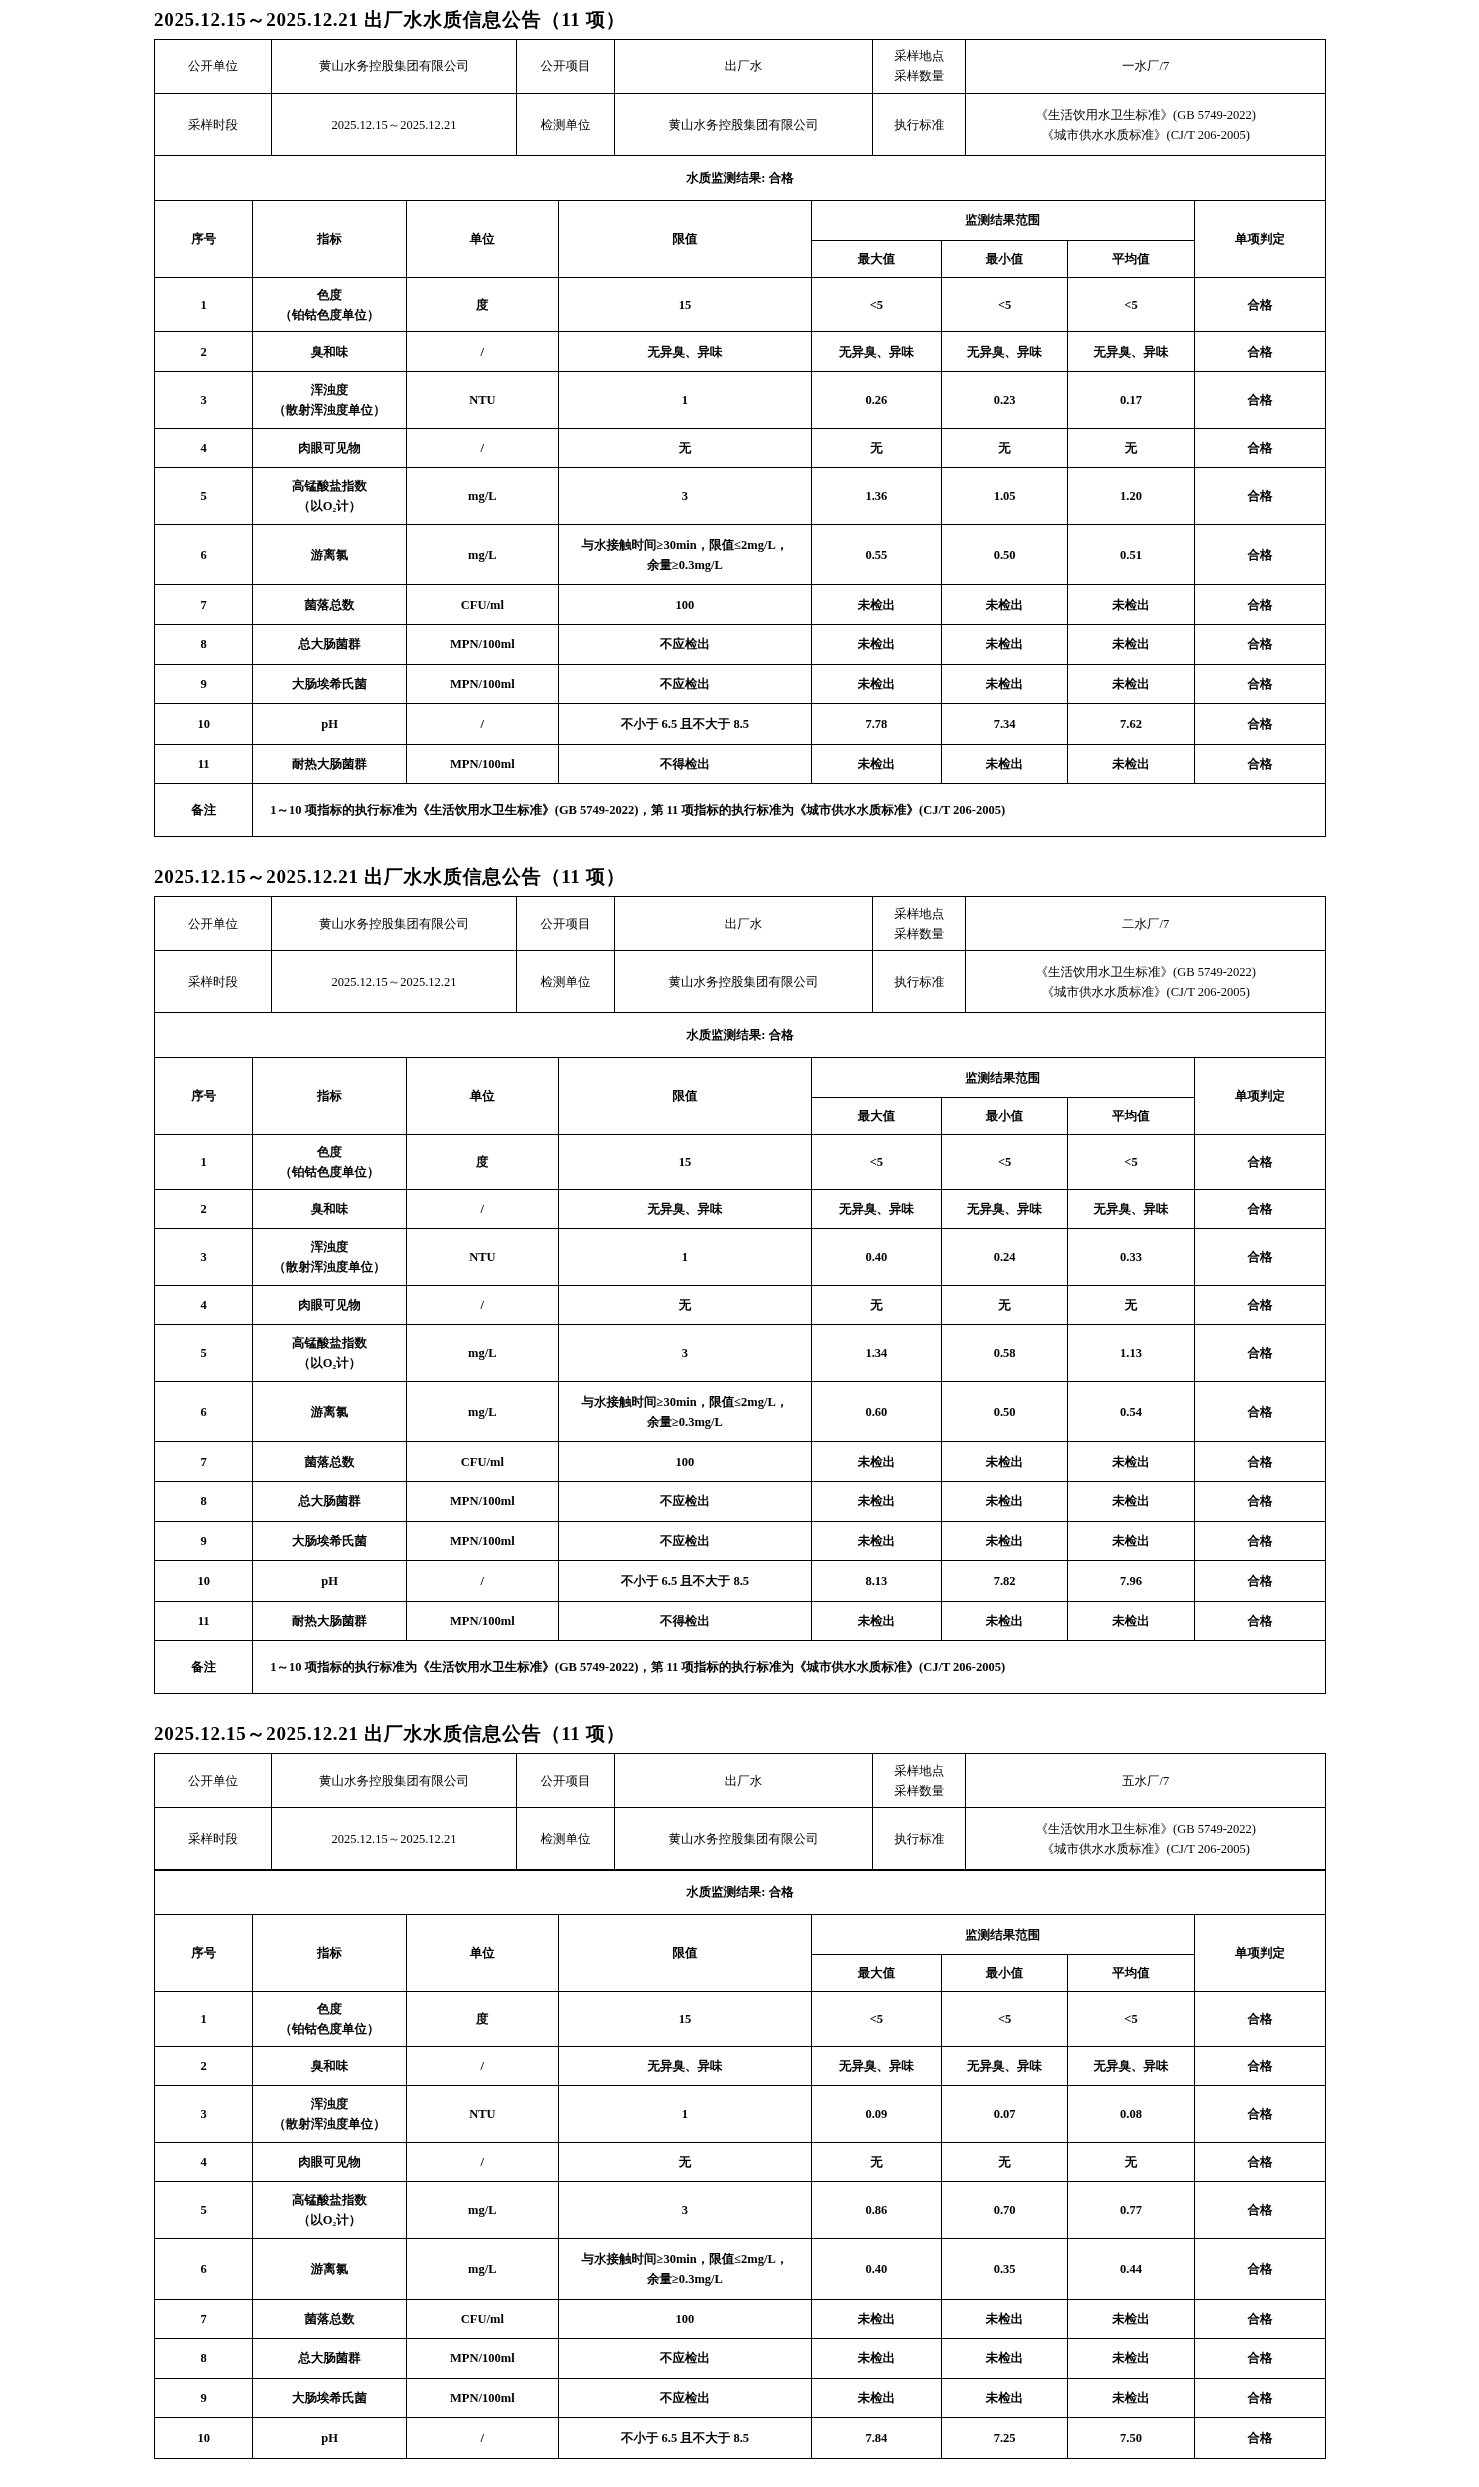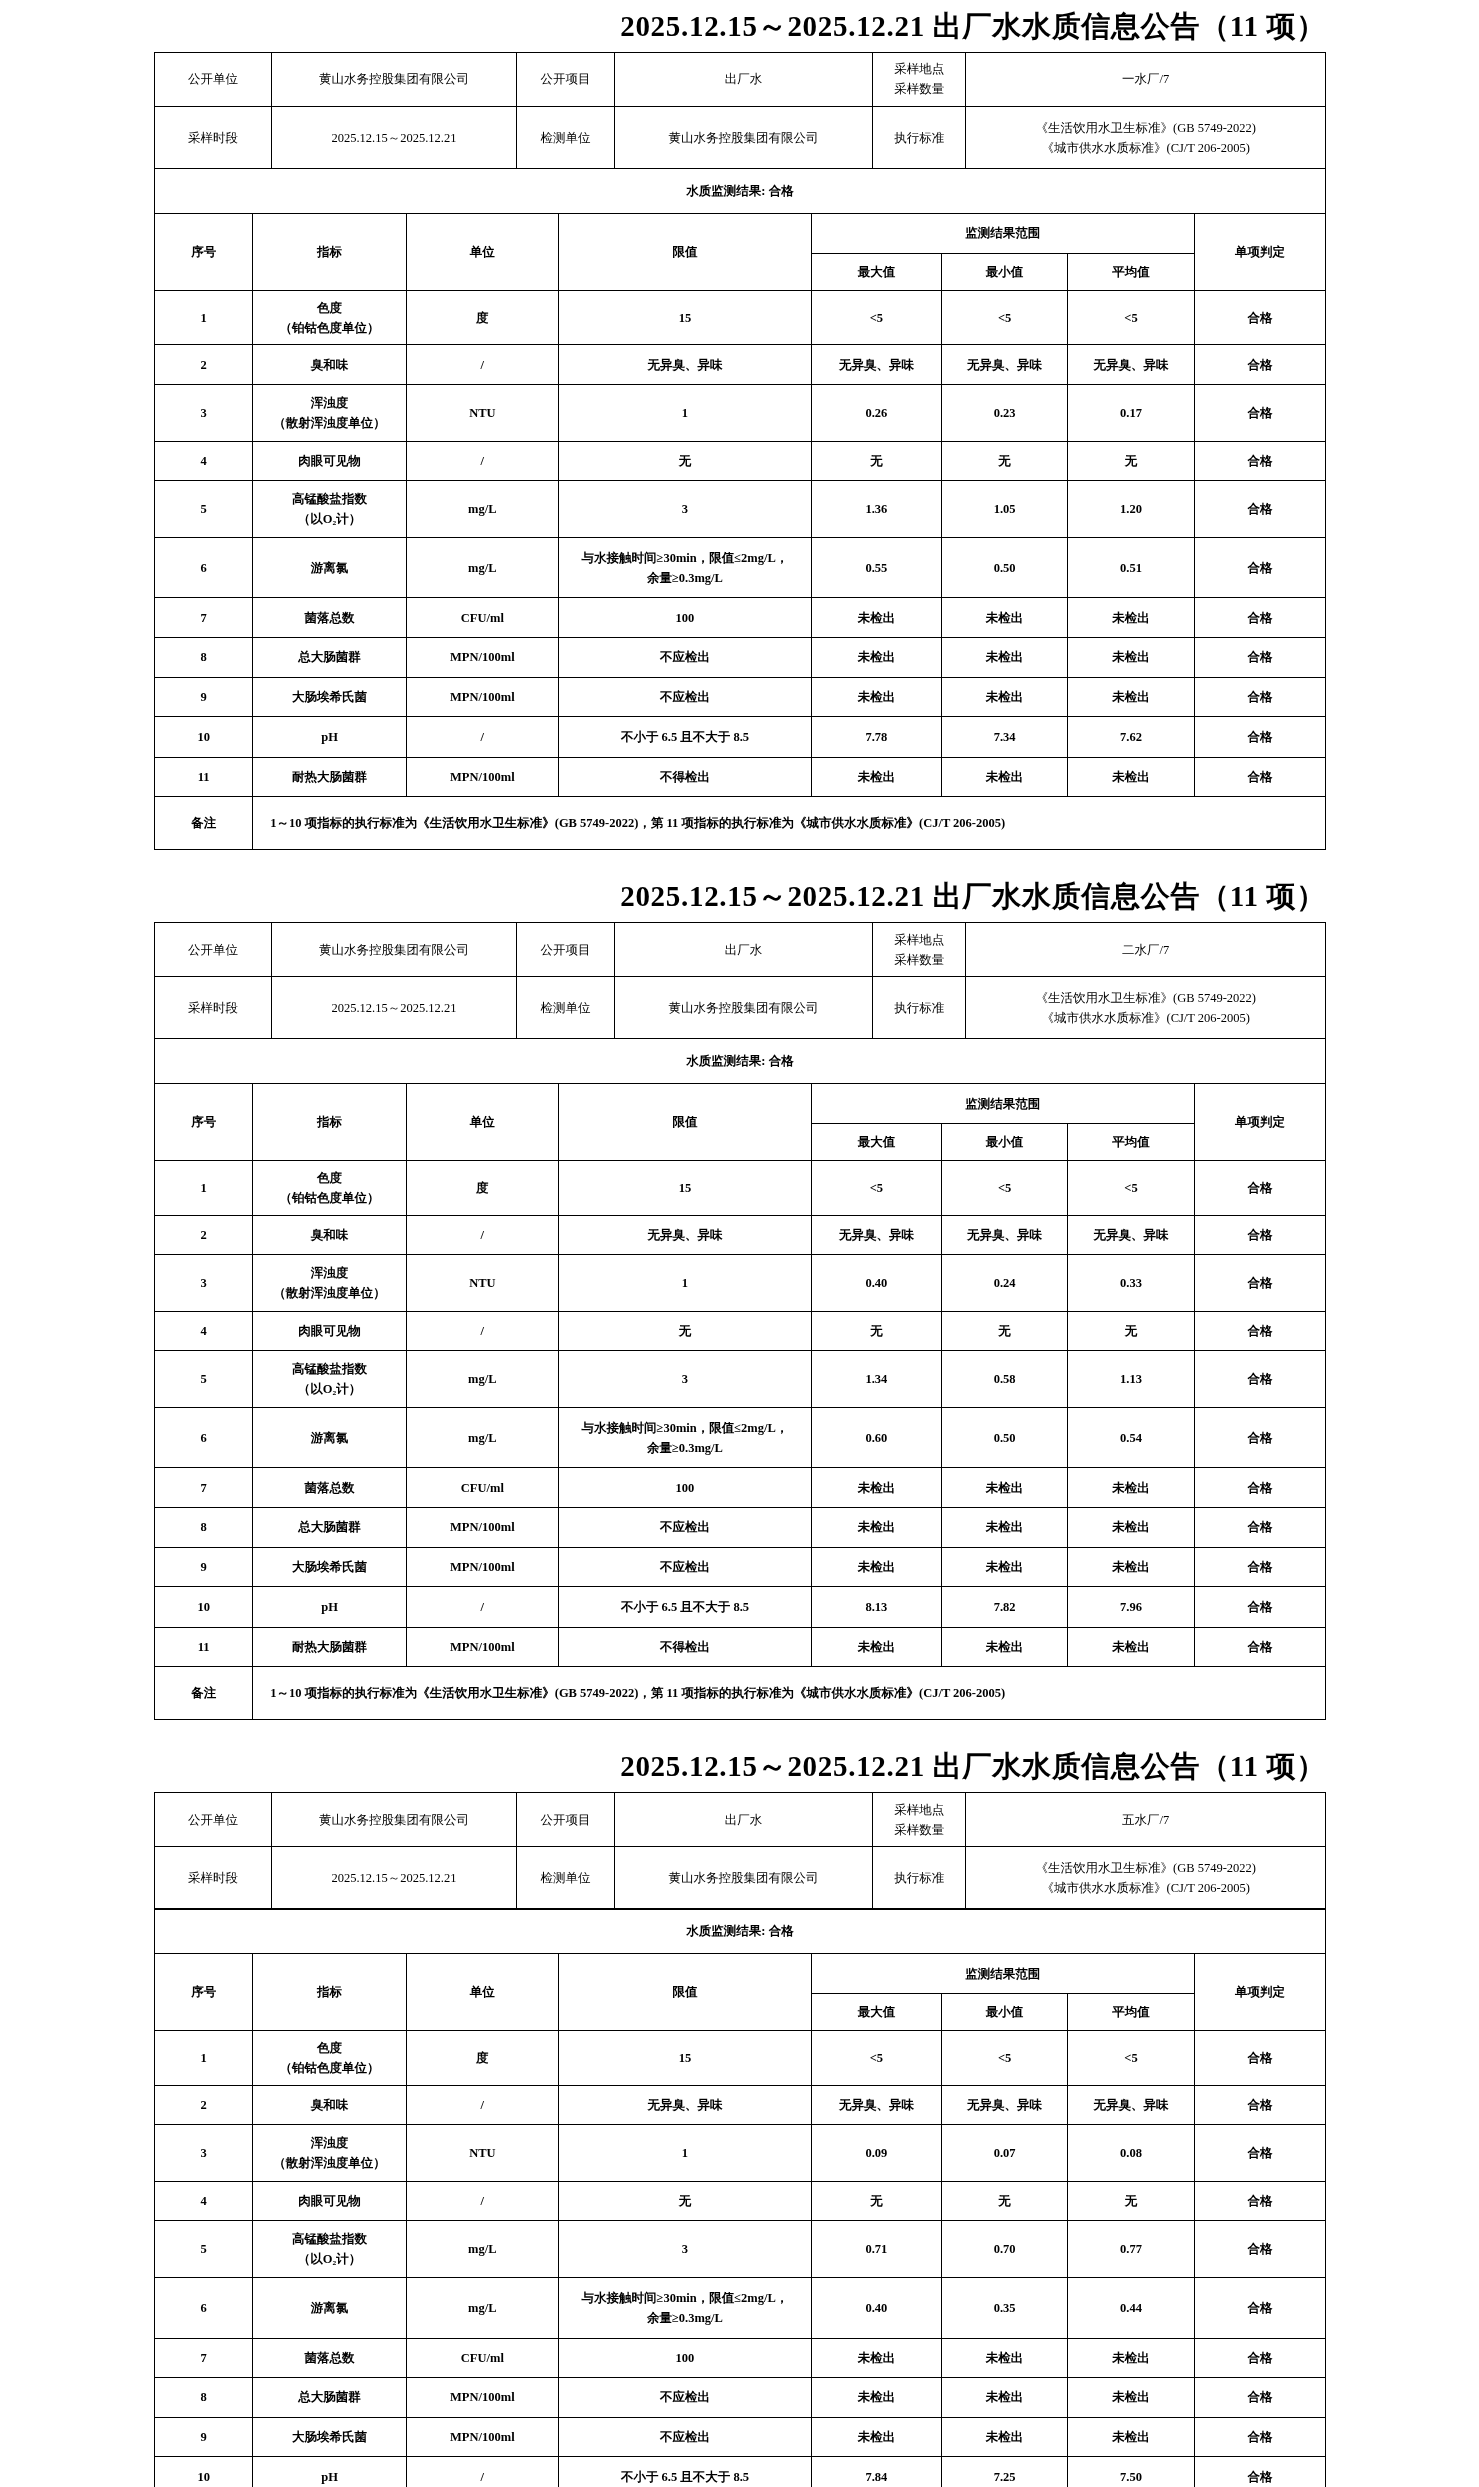--- a/index.html
+++ b/index.html
@@ -4,23 +4,23 @@
 <style>
   html, body { margin: 0; padding: 0; background: #ffffff; }
   body {
     width: 1480px;
     color: #000;
     font-family: "Liberation Serif", "DejaVu Serif", serif;
   }
   .page { width: 1172px; margin: 0 auto; padding-top: 2.6px; }
   .section { margin-bottom: 28px; }
   .section-title {
-    font-size: 29px;
+    font-size: 19px;
     font-weight: bold;
-    text-align: right;
+    text-align: left;
     margin: 5.3px 0 6.6px 0;
     letter-spacing: 0.7px;
     line-height: 1.3;
   }
   table.tbl {
     width: 100%;
     border-collapse: collapse;
     table-layout: fixed;
     border: 1.3px solid #000;
   }
@@ -561,21 +561,21 @@
     <td data-name="avg-value">无</td>
     <td data-name="verdict">合格</td>
   </tr>
 
   <tr class="data-row" data-name="indicator-row">
     <td data-name="seq">5</td>
     <td data-name="indicator-name">高锰酸盐指数
 （以O₂计）</td>
     <td data-name="unit-value">mg/L</td>
     <td data-name="limit-value">3</td>
-    <td data-name="max-value">0.71</td>
+    <td data-name="max-value">0.86</td>
     <td data-name="min-value">0.70</td>
     <td data-name="avg-value">0.77</td>
     <td data-name="verdict">合格</td>
   </tr>
 
   <tr class="data-row" data-name="indicator-row">
     <td data-name="seq">6</td>
     <td data-name="indicator-name">游离氯</td>
     <td data-name="unit-value">mg/L</td>
     <td data-name="limit-value" class="small">与水接触时间≥30min，限值≤2mg/L，

